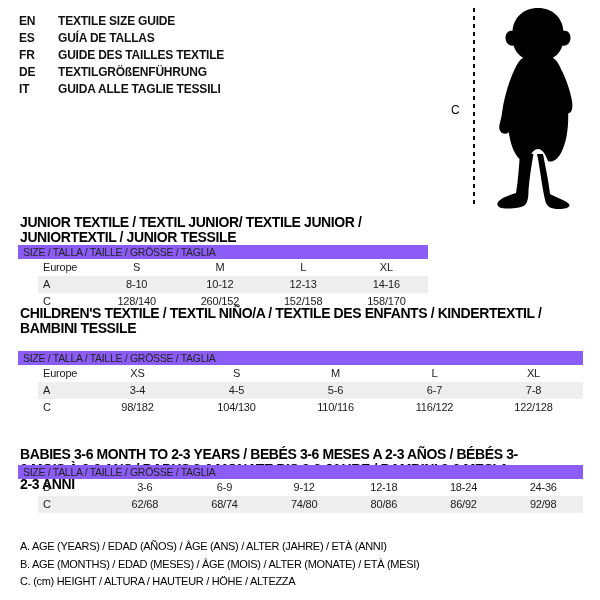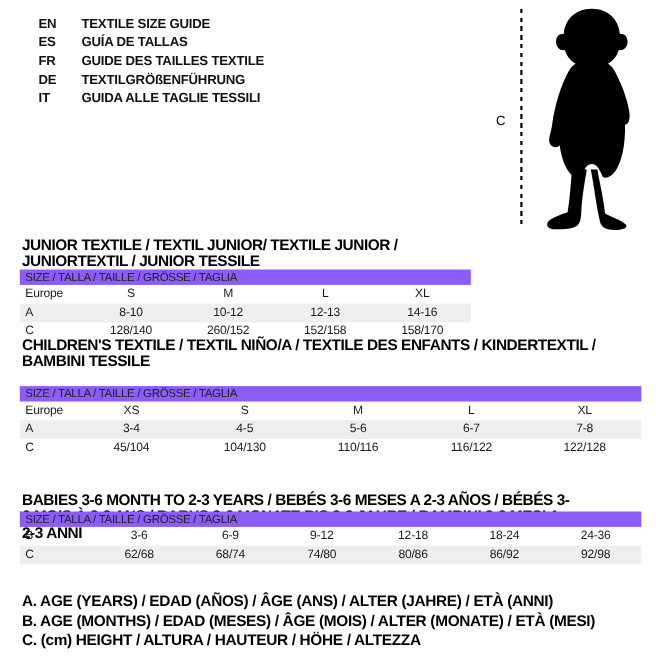--- a/index.html
+++ b/index.html
@@ -6,21 +6,21 @@
   body{
     width:600px;height:600px;background:#ffffff;position:relative;overflow:hidden;
     font-family:"Liberation Sans","DejaVu Sans",sans-serif;color:#111;
     -webkit-font-smoothing:antialiased;
   }
   .abs{position:absolute;}
 
   
   .langs{top:13px;left:19px;}
   .lang-row{display:flex;font-weight:bold;font-size:12px;line-height:17px;letter-spacing:-0.2px;}
-  .lang-code{width:39px;flex:0 0 39px;margin-left:16px;}
+  .lang-code{width:39px;flex:0 0 39px;}
 
   
   .measure-line{
     left:473px;top:8px;width:2px;height:198px;
     background:repeating-linear-gradient(to bottom,#000 0px,#000 4px,transparent 4px,transparent 8px);
   }
   .c-label{left:451px;top:103px;font-size:12px;line-height:14px;color:#000;}
   .baby{left:486px;top:5px;width:102px;height:206px;}
 
   
@@ -34,31 +34,31 @@
 
   
   .tbl{left:18px;}
   .tbl-1{top:245px;width:410px;}
   .tbl-2{top:351px;width:565px;}
   .tbl-3{top:465px;width:565px;}
   .tbl-head{
     height:14px;line-height:14px;background:#8b5cf6;color:#222;
     font-size:10.5px;letter-spacing:-0.3px;padding-left:5px;
   }
-  .trow{display:flex;height:17px;line-height:17px;font-size:11px;letter-spacing:-0.2px;color:#1a1a1a;}
+  .trow{display:flex;height:17px;line-height:17px;font-size:11px;letter-spacing:-0.2px;color:#1a1a1a;margin-left:20px;}
   .trow.alt{background:#eeeeee;}
   .cell{flex:1;text-align:center;}
   .cell.lab{text-align:left;padding-left:5px;flex:0 0 auto;}
   .tbl-1 .cell.lab{width:52px;}
   .tbl-2 .cell.lab{width:45px;}
   .tbl-3 .cell.lab{width:62px;}
 
   
   .notes{top:538px;left:20px;}
-  .note-line{font-weight:bold;font-size:14px;line-height:17.5px;letter-spacing:-0.3px;color:#000;}
+  .note-line{font-weight:normal;font-size:11px;line-height:17.5px;letter-spacing:-0.3px;color:#000;}
 </style>
 </head>
 <body>
 
 <div class="abs langs">
   <div class="lang-row">
     <span class="lang-code">EN</span>
     <span class="lang-title">TEXTILE SIZE GUIDE</span>
   </div>
   <div class="lang-row">
@@ -138,21 +138,21 @@
   <div class="trow alt">
     <div class="cell lab">A</div>
     <div class="cell">3-4</div>
     <div class="cell">4-5</div>
     <div class="cell">5-6</div>
     <div class="cell">6-7</div>
     <div class="cell">7-8</div>
   </div>
   <div class="trow">
     <div class="cell lab">C</div>
-    <div class="cell">45/104</div>
+    <div class="cell">98/182</div>
     <div class="cell">104/130</div>
     <div class="cell">110/116</div>
     <div class="cell">116/122</div>
     <div class="cell">122/128</div>
   </div>
 </div>
 
 <div class="abs sec-title title-3">BABIES 3-6 MONTH TO 2-3 YEARS / BEBÉS 3-6 MESES A 2-3 AÑOS / BÉBÉS 3-6 MOIS À 2-3 ANS / BABYS 3-6 MONATE BIS 2-3 JAHRE / BAMBINI 3-6 MESI A 2-3 ANNI</div>
 <div class="abs tbl tbl-3">
   <div class="tbl-head">SIZE / TALLA / TAILLE / GRÖSSE / TAGLIA</div>

